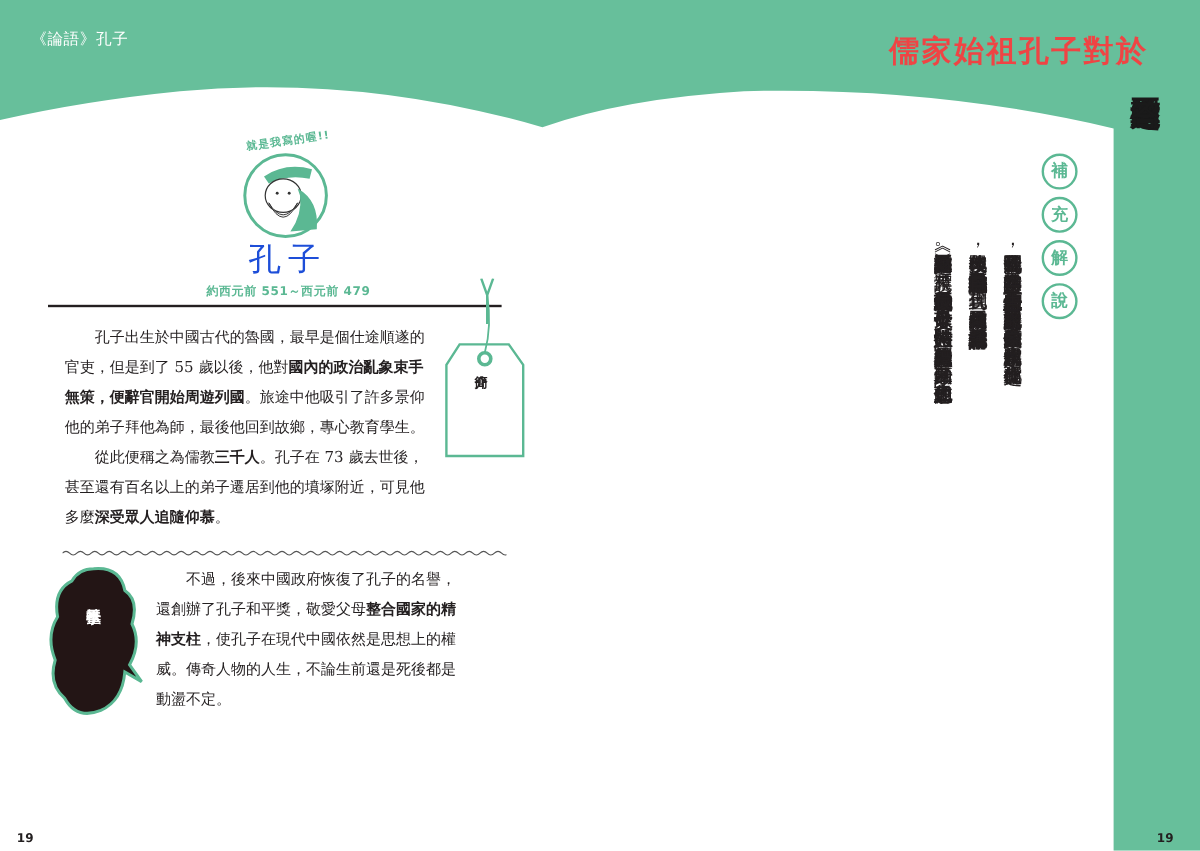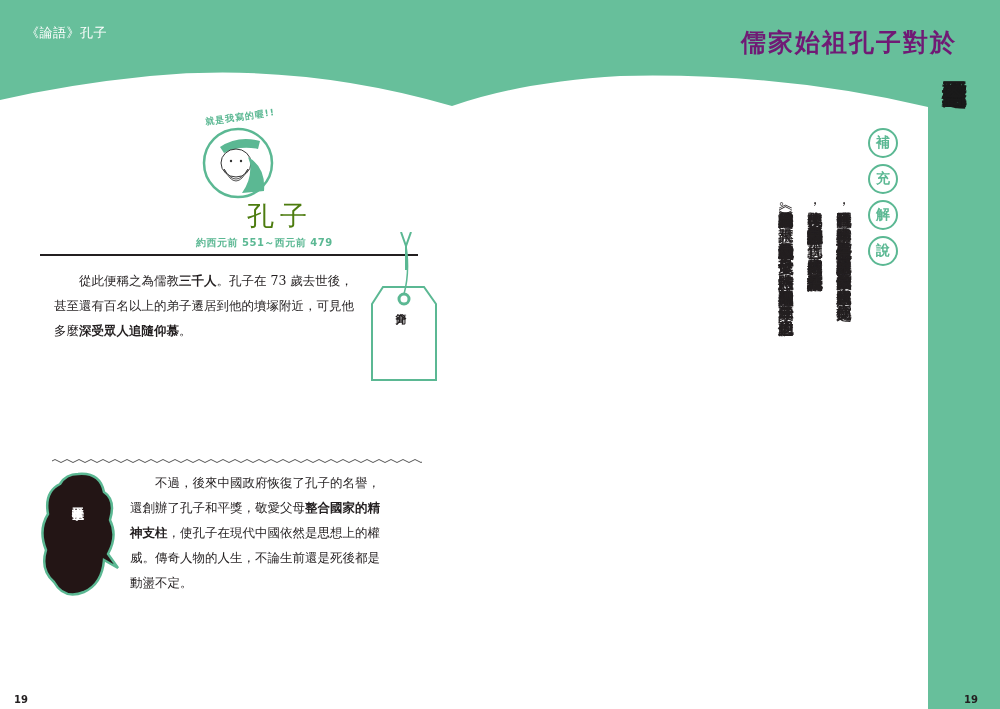--- a/index.html
+++ b/index.html
@@ -9,45 +9,45 @@
       font-family: "DejaVu Sans", "Liberation Sans", sans-serif;
       color: #231f20;
     }
     .bg-svg { position: absolute; left: 0; top: 0; width: 1000px; height: 709px; }
     .running-head {
       position: absolute; left: 26px; top: 24px;
       color: #ffffff; font-size: 13px; letter-spacing: 0.5px;
     }
     .title-h {
       position: absolute; left: 741px; top: 26px;
-      font-size: 25px; font-weight: bold; letter-spacing: 2px; color: #701a75;
+      font-size: 25px; font-weight: bold; letter-spacing: 2px; color: #ef4444;
       white-space: nowrap;
     }
     .title-v {
       position: absolute; left: 939px; top: 62px; width: 30px;
       font-size: 25px; font-weight: bold; color: #1a1a1a; line-height: 30px;
       writing-mode: vertical-rl; text-orientation: upright; letter-spacing: 0px;
       height: 200px;
     }
     
     .portrait {
       position: absolute; left: 198px; top: 127px; width: 80px; height: 72px;
     }
     .caption-arc {
       position: absolute; left: 205px; top: 111px; font-size: 9px;
       color: #5bb893; font-weight: bold; letter-spacing: 1px; transform: rotate(-8deg);
     }
     .name {
       position: absolute; left: 207px; top: 198px;
       font-family: Liberation Sans, sans-serif;
-      font-size: 27px; letter-spacing: 6px; color: #4d7c0f; margin-left: 40px;
+      font-size: 27px; letter-spacing: 6px; color: #1d4ed8;
     }
     .dates {
       position: absolute; left: 172px; top: 236px;
-      font-size: 10px; color: #5bb893; font-weight: bold; letter-spacing: 0.5px; margin-left: 24px;
+      font-size: 10px; color: #5bb893; font-weight: bold; letter-spacing: 0.5px;
     }
     .rule {
       position: absolute; left: 40px; top: 254px; width: 378px; height: 2px; background: #231f20;
     }
     .para {
       position: absolute; font-size: 12.5px; line-height: 25px; color: #231f20;
       font-family: "DejaVu Serif", "Liberation Serif", serif;
     }
     .para b { font-family: "DejaVu Sans", "Liberation Sans", sans-serif; font-weight: bold; }
     .para p { margin: 0; text-indent: 2em; }
@@ -116,20 +116,21 @@
 
 <svg class="tag" viewBox="0 0 70 160">
   <path d="M33,0 L38,14 L43,0 M38,14 L38,38" stroke="#5bb893" stroke-width="2" fill="none"></path>
   <path d="M15,55 L56,55 L68,72 L68,148 L4,148 L4,72 Z" fill="#fff" stroke="#5bb893" stroke-width="2"></path>
   <circle cx="36" cy="67" r="5" fill="none" stroke="#5bb893" stroke-width="3"></circle>
   <path d="M38,14 Q42,40 36,62" stroke="#5bb893" stroke-width="1.5" fill="none"></path>
 </svg>
 <div class="tag-label" style="writing-mode:vertical-rl;text-orientation:upright;">簡介</div>
 
 <div class="para intro">
+  <p><span>孔子出生於中國古代的魯國，最早是個仕途順遂的官吏，但是到了 55 歲以後，他對</span><b>國內的政治亂象束手無策，便辭官開始周遊列國</b><span>。旅途中他吸引了許多景仰他的弟子拜他為師，最後他回到故鄉，專心教育學生。</span></p>
   <p><span>從此便稱之為儒教</span><b>三千人</b><span>。孔子在 73 歲去世後，甚至還有百名以上的弟子遷居到他的墳塚附近，可見他多麼</span><b>深受眾人追隨仰慕</b><span>。</span></p>
 </div>
 
 <svg class="wavy" viewBox="0 0 370 12" preserveAspectRatio="none">
   <path d="M0,6 q3,-3 6,0 t6,0 t6,0 t6,0 t6,0 t6,0 t6,0 t6,0 t6,0 t6,0 t6,0 t6,0 t6,0 t6,0 t6,0 t6,0 t6,0 t6,0 t6,0 t6,0 t6,0 t6,0 t6,0 t6,0 t6,0 t6,0 t6,0 t6,0 t6,0 t6,0 t6,0 t6,0 t6,0 t6,0 t6,0 t6,0 t6,0 t6,0 t6,0 t6,0 t6,0 t6,0 t6,0 t6,0 t6,0 t6,0 t6,0 t6,0 t6,0 t6,0 t6,0 t6,0 t6,0 t6,0 t6,0 t6,0 t6,0 t6,0 t6,0 t6,0 t6,0 t6,0" stroke="#555" stroke-width="1" fill="none"></path>
 </svg>
 
 <svg class="blob" viewBox="0 0 84 132">
   <path d="M40,4 Q62,2 66,22 Q78,30 72,50 Q80,66 70,84 L80,98 L66,90 Q64,114 46,122 Q26,130 16,112 Q2,100 8,80 Q0,60 10,44 Q6,22 22,14 Q28,4 40,4 Z" fill="#231515" stroke="#5bb893" stroke-width="2.5"></path>
 </svg>

